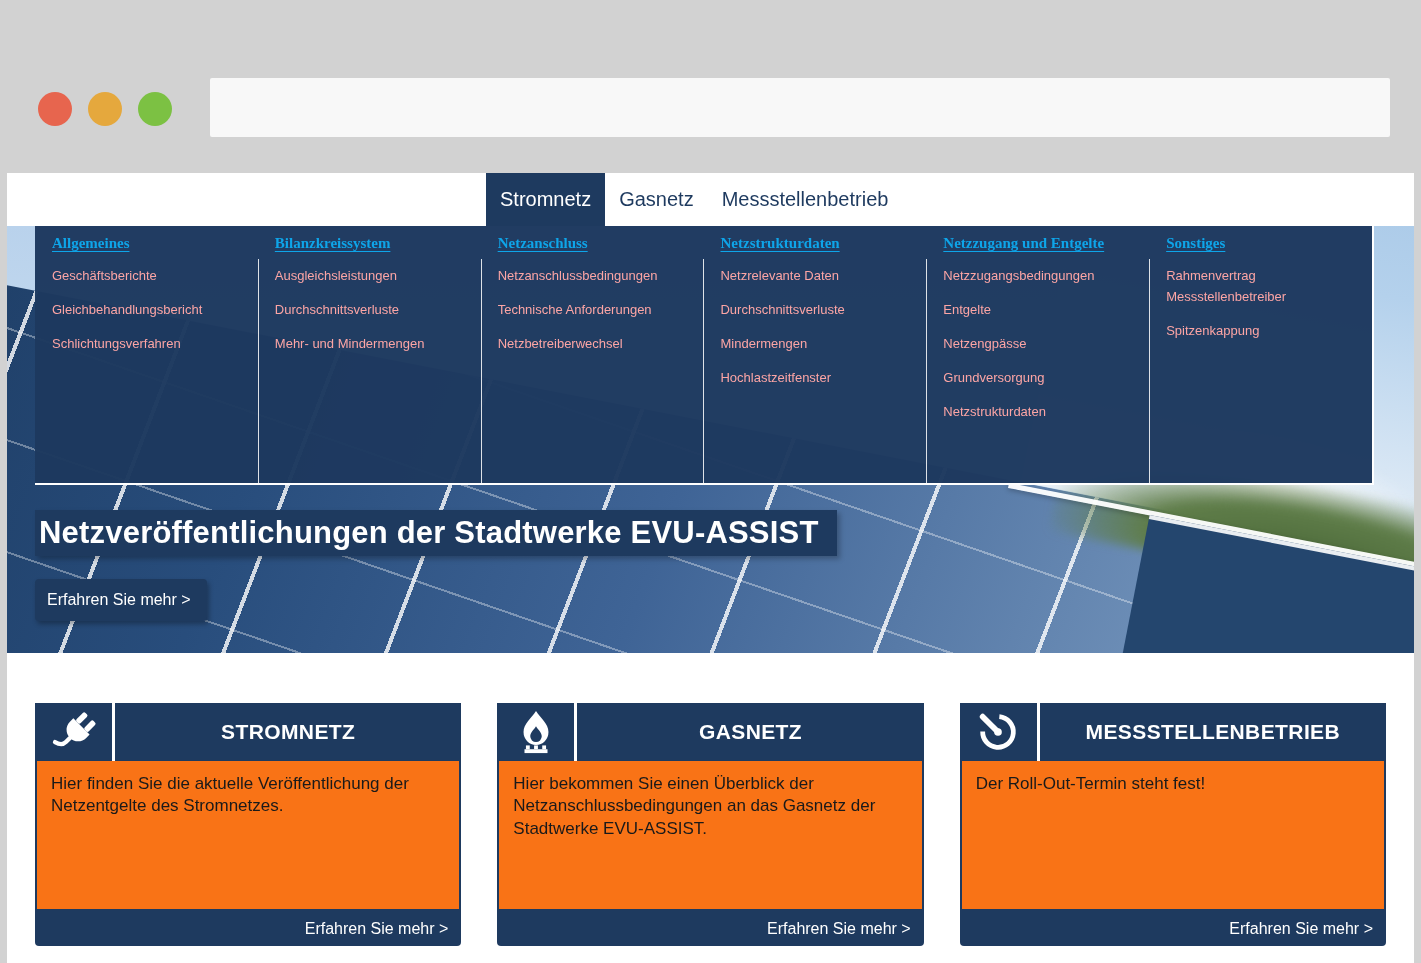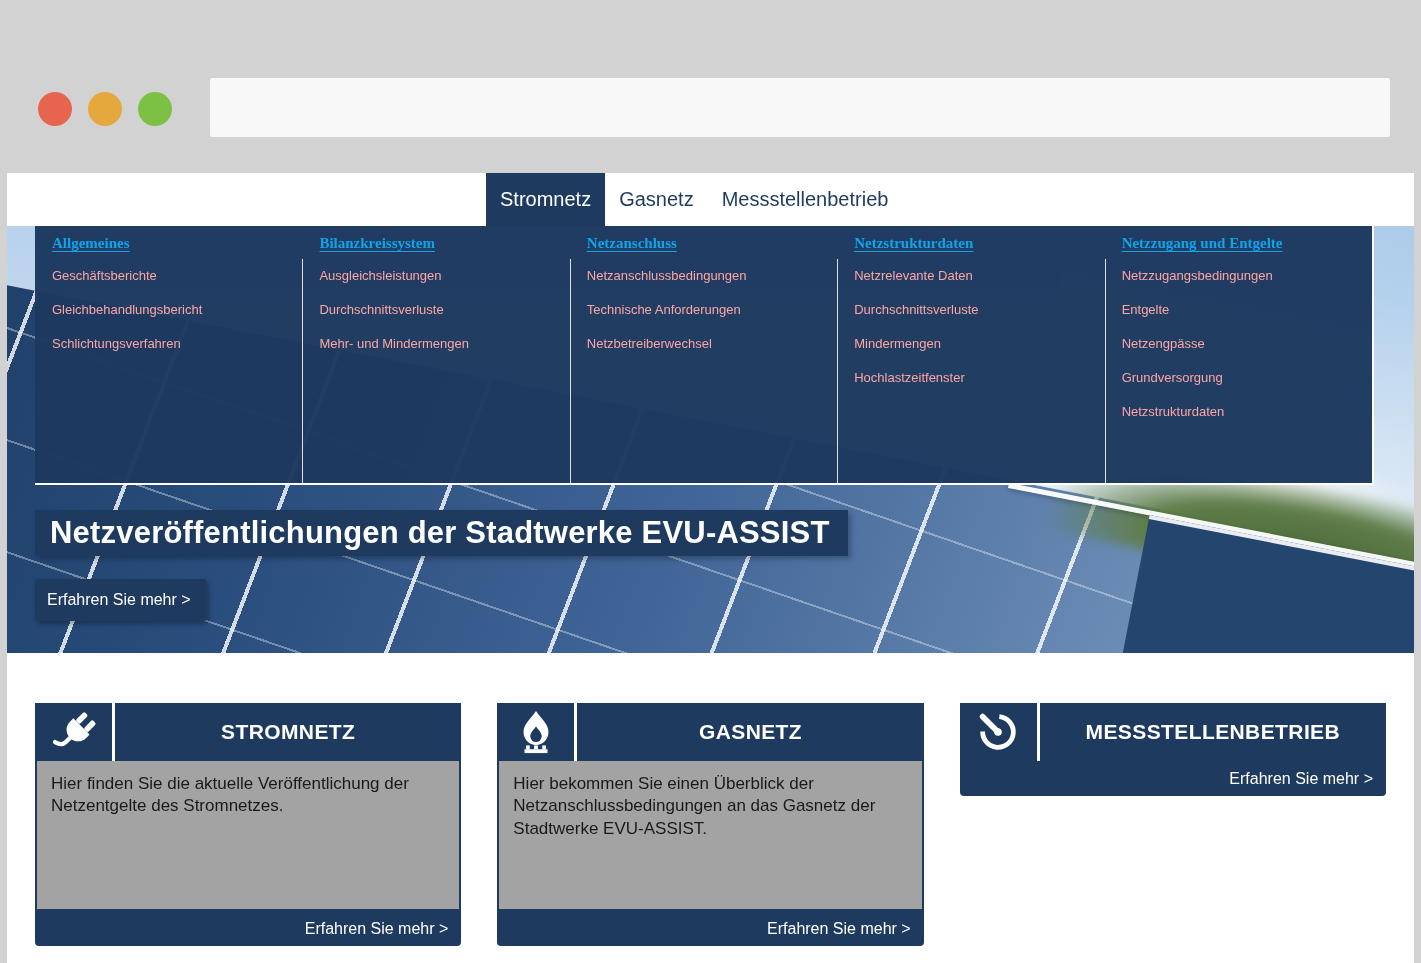--- a/index.html
+++ b/index.html
@@ -57,38 +57,38 @@
     border-right:2px solid #fff; border-bottom:2px solid #fff; }
   .menu-col { position:relative; flex:1; padding:9px 10px 0 17px; }
   .menu-col + .menu-col::before { content:""; position:absolute; left:0; top:33px; bottom:0;
     width:1px; background:rgba(255,255,255,.85); }
   .menu-col-title { color:#0ea5e9; font-size:15px; font-weight:bold; text-decoration:underline;
     text-underline-offset:3px; margin-bottom:13px; cursor:pointer;font-family:Liberation Serif, serif; }
   .menu-item { color:#fca5a5; font-size:13px; line-height:21px; margin-bottom:13px; cursor:pointer; }
 
   
   .hero-title-bar { position:absolute; left:28px; top:284px; height:46px; z-index:10;
-    background:var(--navy,#1e3a5f); padding:0 18px 0 15px; display:flex; align-items:center;
+    background:var(--navy,#1e3a5f); padding:0 18px 0 4px; display:flex; align-items:center;
     box-shadow:3px 3px 5px rgba(0,0,0,.25); }
   .hero-title-bar h1 { margin:0; color:#fff; font-size:31px; font-weight:bold; letter-spacing:.2px; }
   .hero-cta { position:absolute; left:28px; top:353px; height:42px; z-index:10;
     background:var(--navy,#1e3a5f); color:#fff; font-size:16px; line-height:42px;
     padding:0 16px 0 12px; border-radius:4px; cursor:pointer;
     box-shadow:2px 3px 5px rgba(0,0,0,.3); }
 
   
   .cards { display:flex; gap:36px; padding:50px 28px 0 28px; }
   .card { flex:1; height:243px; display:flex; flex-direction:column; }
   .card-header { height:58px; background:var(--navy,#1e3a5f); display:flex; align-items:stretch; }
   .card-icon { width:77px; display:flex; align-items:center; justify-content:center; }
   .card-icon svg { width:46px; height:46px; }
   .card-divider { width:3px; background:#fff; }
   .card-title { flex:1; display:flex; align-items:center; justify-content:center;
     color:#fff; font-size:21px; font-weight:bold; letter-spacing:.4px; }
-  .card-body { flex:1; background:#a3a3a3; border:2px solid var(--navy,#1e3a5f); border-top:none;
+  .card-body { flex:1; background:#f97316; border:2px solid var(--navy,#1e3a5f); border-top:none;
     padding:12px 14px; font-size:17px; line-height:1.32; color:#1a1a1a; }
   .card-footer { height:35px; background:var(--navy,#1e3a5f); color:#fff; font-size:16px;
     line-height:35px; text-align:right; padding-right:13px; border-radius:0 0 4px 4px; cursor:pointer; }
 </style>
 </head>
 <body>
 
 <div class="stage">
 
   <div class="chrome">
@@ -144,20 +144,25 @@
             <div class="menu-item">Mindermengen</div>
             <div class="menu-item">Hochlastzeitfenster</div>
           </div>
           <div class="menu-col">
             <div class="menu-col-title">Netzzugang und Entgelte</div>
             <div class="menu-item">Netzzugangsbedingungen</div>
             <div class="menu-item">Entgelte</div>
             <div class="menu-item">Netzengpässe</div>
             <div class="menu-item">Grundversorgung</div>
             <div class="menu-item">Netzstrukturdaten</div>
+          </div>
+          <div class="menu-col">
+            <div class="menu-col-title">Sonstiges</div>
+            <div class="menu-item">Rahmenvertrag Messstellenbetreiber</div>
+            <div class="menu-item">Spitzenkappung</div>
           </div>
         </div>
 
       <div class="hero-title-bar">
         <h1>Netzveröffentlichungen der Stadtwerke EVU-ASSIST</h1>
       </div>
       <a class="hero-cta">Erfahren Sie mehr &gt;</a>
     </section>
 
     <section class="cards" id="cards">
@@ -202,18 +207,19 @@
             <div class="card-icon">
               <svg viewBox="0 0 48 48">
                 <circle cx="24" cy="24" r="16" fill="none" stroke="#fff" stroke-width="5" stroke-dasharray="74 27" transform="rotate(275 24 24)"></circle>
                 <line x1="24" y1="24" x2="8" y2="8" stroke="#fff" stroke-width="6" stroke-linecap="round"></line>
                 <circle cx="24" cy="24" r="4" fill="#fff"></circle>
               </svg>
             </div>
             <div class="card-divider"></div>
             <div class="card-title">MESSSTELLENBETRIEB</div>
           </div>
+          <div class="card-body">Der Roll-Out-Termin steht fest!</div>
           <div class="card-footer">Erfahren Sie mehr &gt;</div>
         </div>
       </section>
 
   </div>
 </div>
 
 </body></html>

